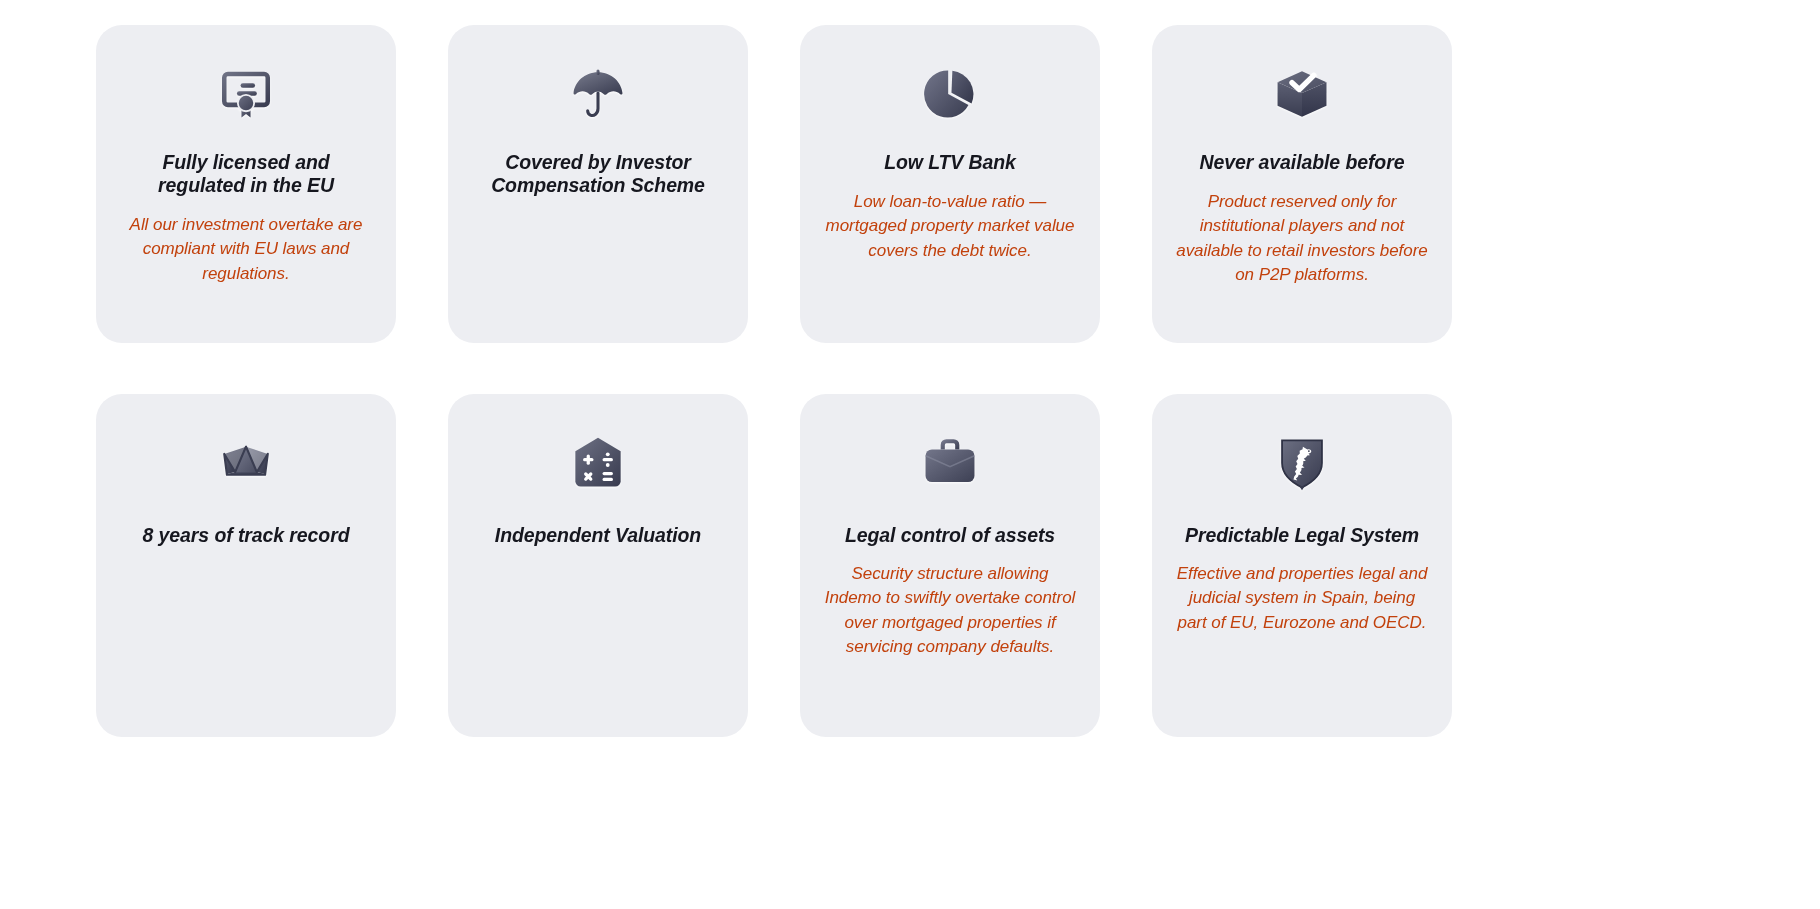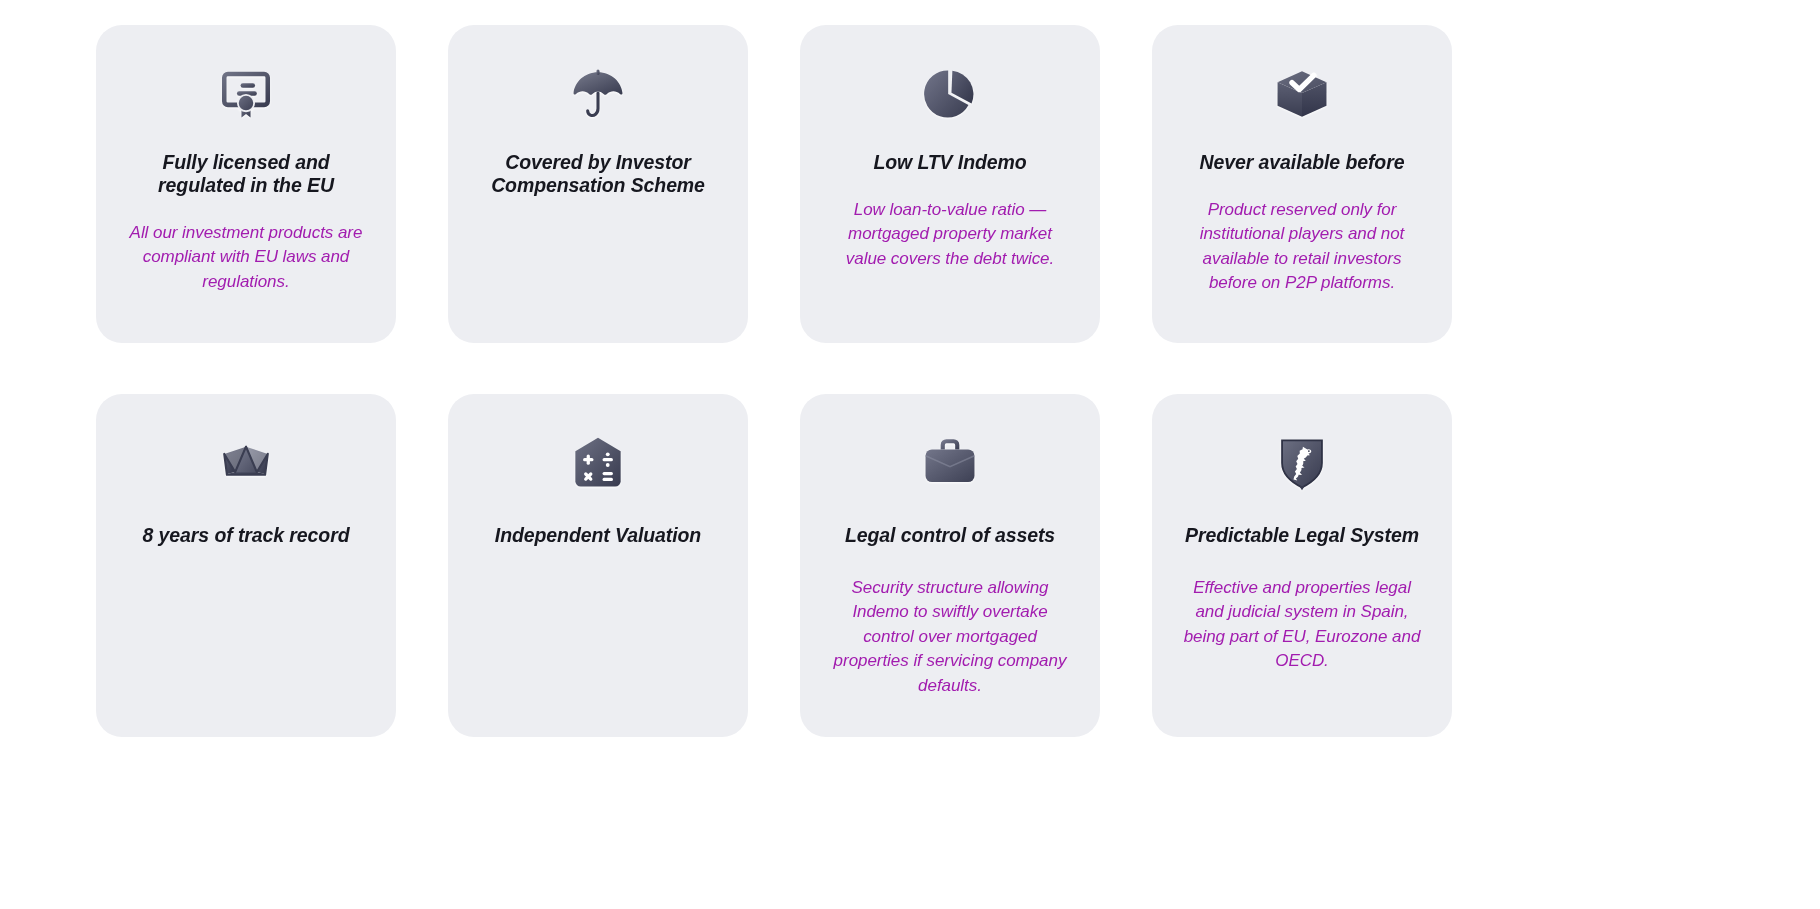--- a/index.html
+++ b/index.html
@@ -31,27 +31,27 @@
     display:flex;align-items:center;justify-content:center;
     margin-bottom:26px;
   }
   .icon-wrap svg{display:block;filter:drop-shadow(0 1px 1px rgba(255,255,255,.9));}
   .card-title{
     font-size:19.5px;font-weight:700;color:#16171f;
     text-align:center;line-height:1.18;letter-spacing:-0.1px;
     margin:0 0 16px 0;max-width:260px;
   }
   .card-body{
-    font-size:17px;font-weight:400;color:#a21caf;
+    font-size:17px;font-weight:400;color:#c2410c;
     text-align:center;line-height:1.44;
-    margin:8px;max-width:262px;letter-spacing:-0.05px;
+    margin:0;max-width:262px;letter-spacing:-0.05px;
   }
   
   .row2 .icon-wrap{margin-bottom:30px;}
-  .row2 .card-title{margin-bottom:21px;}
+  .row2 .card-title{margin-bottom:15px;}
 </style>
 </head>
 <body>
 
 <div class="grid">
 
   <div class="card">
     <div class="icon-wrap">
       <svg width="58" height="58" viewBox="0 0 64 64" aria-hidden="true">
         <defs>
@@ -61,21 +61,21 @@
           </linearGradient>
         </defs>
         <rect x="8" y="10" width="48" height="34" rx="4" fill="none" stroke="url(#g1)" stroke-width="5"></rect>
         <rect x="26" y="20" width="16" height="5" rx="2.5" fill="url(#g1)"></rect>
         <rect x="22" y="29" width="22" height="5" rx="2.5" fill="url(#g1)"></rect>
         <path d="M27 44 L27 58 L32 54 L37 58 L37 44 Z" fill="url(#g1)"></path>
         <circle cx="32" cy="42" r="9" fill="url(#g1)" stroke="#edeef2" stroke-width="2"></circle>
       </svg>
     </div>
     <h3 class="card-title">Fully licensed and regulated in the EU</h3>
-    <p class="card-body">All our investment products are compliant with EU laws and regulations.</p>
+    <p class="card-body">All our investment overtake are compliant with EU laws and regulations.</p>
   </div>
 
   <div class="card">
     <div class="icon-wrap">
       <svg width="58" height="58" viewBox="0 0 64 64" aria-hidden="true">
         <defs>
           <linearGradient id="g2" x1="0" y1="0" x2="0.9" y2="1">
             <stop offset="0" stop-color="#787b8d"></stop>
               <stop offset="1" stop-color="#3a3d51"></stop>
           </linearGradient>
@@ -101,21 +101,21 @@
           </linearGradient>
           <linearGradient id="g3b" x1="0" y1="0" x2="1" y2="1">
             <stop offset="0" stop-color="#5d6075"></stop>
               <stop offset="1" stop-color="#33364a"></stop>
           </linearGradient>
         </defs>
         <path d="M30 6 A26 26 0 1 0 52.4 44.2 L30 32 Z" fill="url(#g3)"></path>
         <path d="M34.6 6.4 A26 26 0 0 1 55.8 42.4 L33.6 30.6 Z" fill="url(#g3b)"></path>
       </svg>
     </div>
-    <h3 class="card-title">Low LTV Indemo</h3>
+    <h3 class="card-title">Low LTV Bank</h3>
     <p class="card-body">Low loan-to-value ratio — mortgaged property market value covers the debt twice.</p>
   </div>
 
   <div class="card">
     <div class="icon-wrap">
       <svg width="58" height="58" viewBox="0 0 64 64" aria-hidden="true">
         <defs>
           <linearGradient id="g4a" x1="0" y1="0" x2="1" y2="1">
             <stop offset="0" stop-color="#6a6d80"></stop>
               <stop offset="1" stop-color="#4a4d61"></stop>

